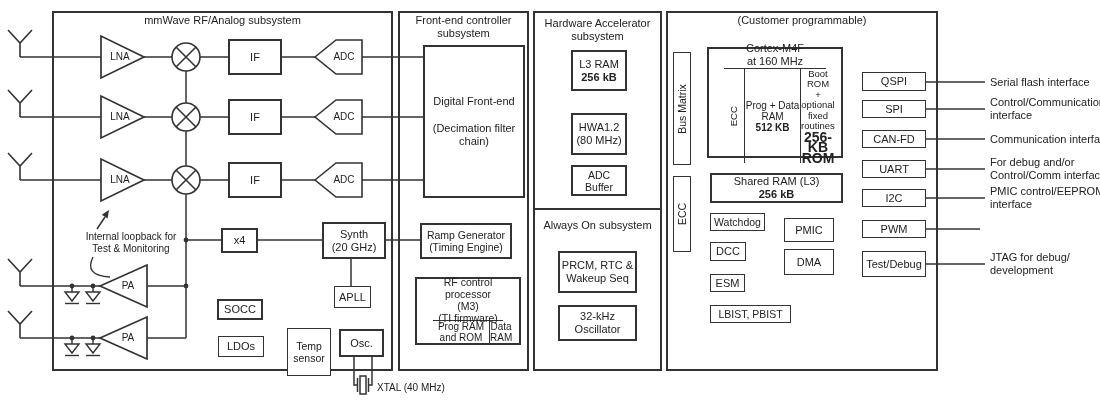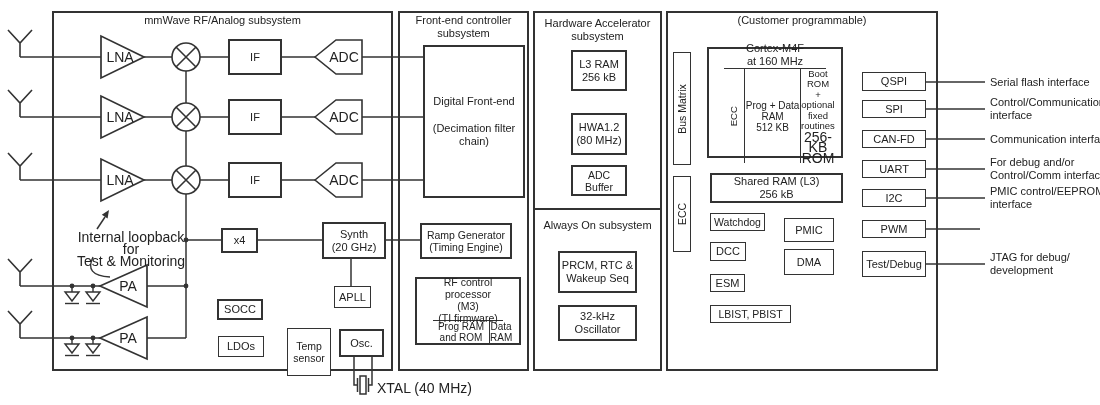--- a/index.html
+++ b/index.html
@@ -5,25 +5,25 @@
   html,body{margin:0;padding:0;background:#fff;}
   #canvas{position:relative;width:1100px;height:405px;background:#fff;
           font-family:"Liberation Sans",sans-serif;color:#222;overflow:hidden;}
   .wires{position:absolute;left:0;top:0;z-index:1;}
   .sub{position:absolute;border:2px solid #333;background:transparent;box-sizing:border-box;z-index:2;}
   .box{position:absolute;border:1.5px solid #333;background:#fff;box-sizing:border-box;
        display:flex;flex-direction:column;justify-content:center;align-items:center;
        text-align:center;font-size:11px;line-height:13px;z-index:3;}
   .b2{border-width:2px;}
   .ttl{position:absolute;text-align:center;font-size:11px;line-height:13px;z-index:3;}
-  .lbl{position:absolute;font-size:14px;line-height:12px;text-align:center;z-index:3;}
+  .lbl{position:absolute;font-size:10px;line-height:12px;text-align:center;z-index:3;}
   .f10{font-size:10px;line-height:11px;}
   .f105{font-size:10.5px;line-height:12px;}
   .f95{font-size:9.5px;line-height:10.5px;}
-  .bold{font-weight:400;}
+  .bold{font-weight:700;}
   .vwrap{display:flex;justify-content:center;align-items:center;}
   .vtext{transform:rotate(-90deg);white-space:nowrap;}
   .iflabel{position:absolute;left:990px;width:135px;font-size:11px;line-height:13px;
            white-space:pre-line;z-index:3;}
   .divider{position:absolute;background:#333;z-index:3;}
   .compound-top{display:flex;flex-direction:column;justify-content:center;align-items:center;
                 border-bottom:1.5px solid #333;box-sizing:border-box;width:100%;text-align:center;}
   .compound-bottom{display:flex;flex-direction:row;flex:1;width:100%;box-sizing:border-box;}
   .cell{display:flex;flex-direction:column;justify-content:center;align-items:center;
         text-align:center;box-sizing:border-box;}

